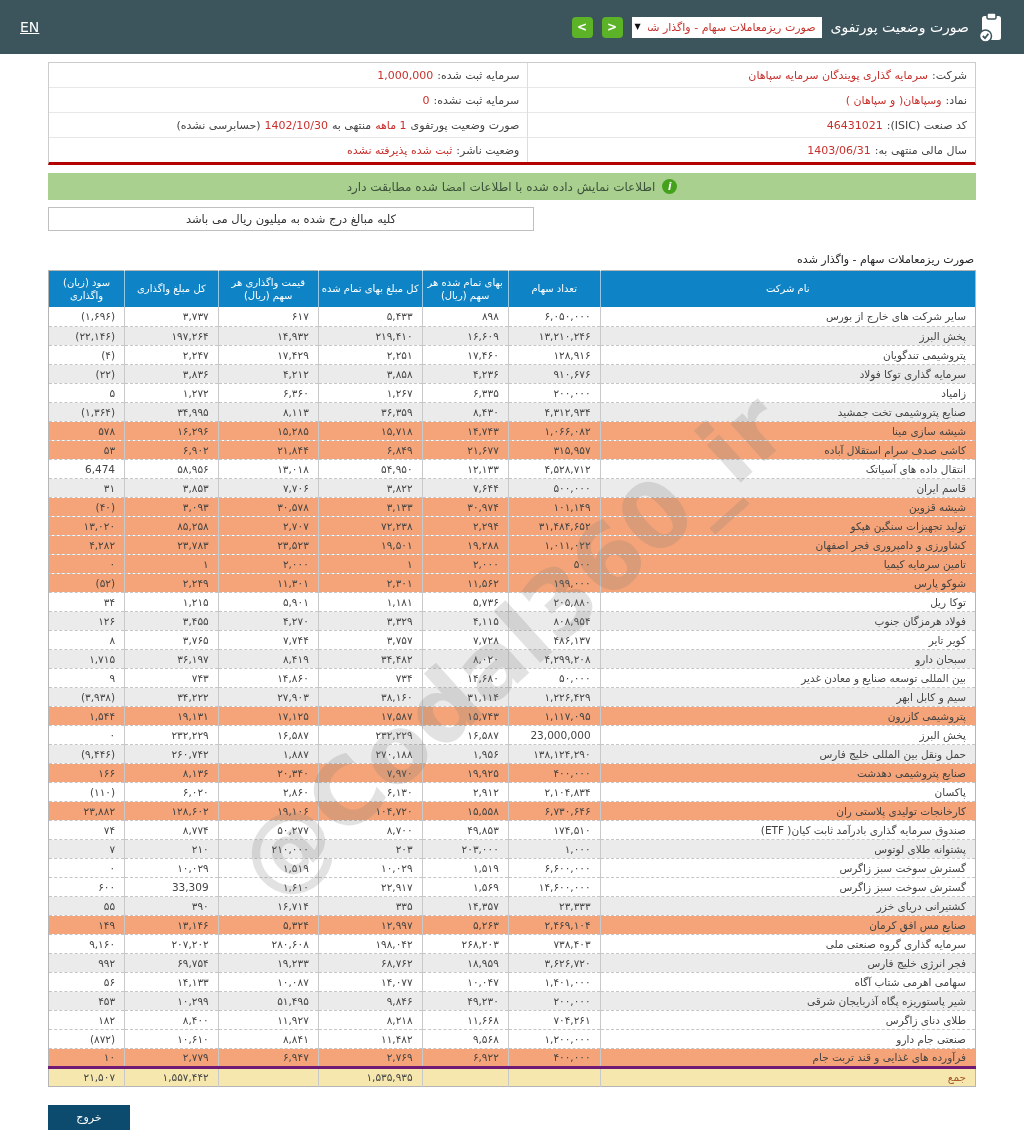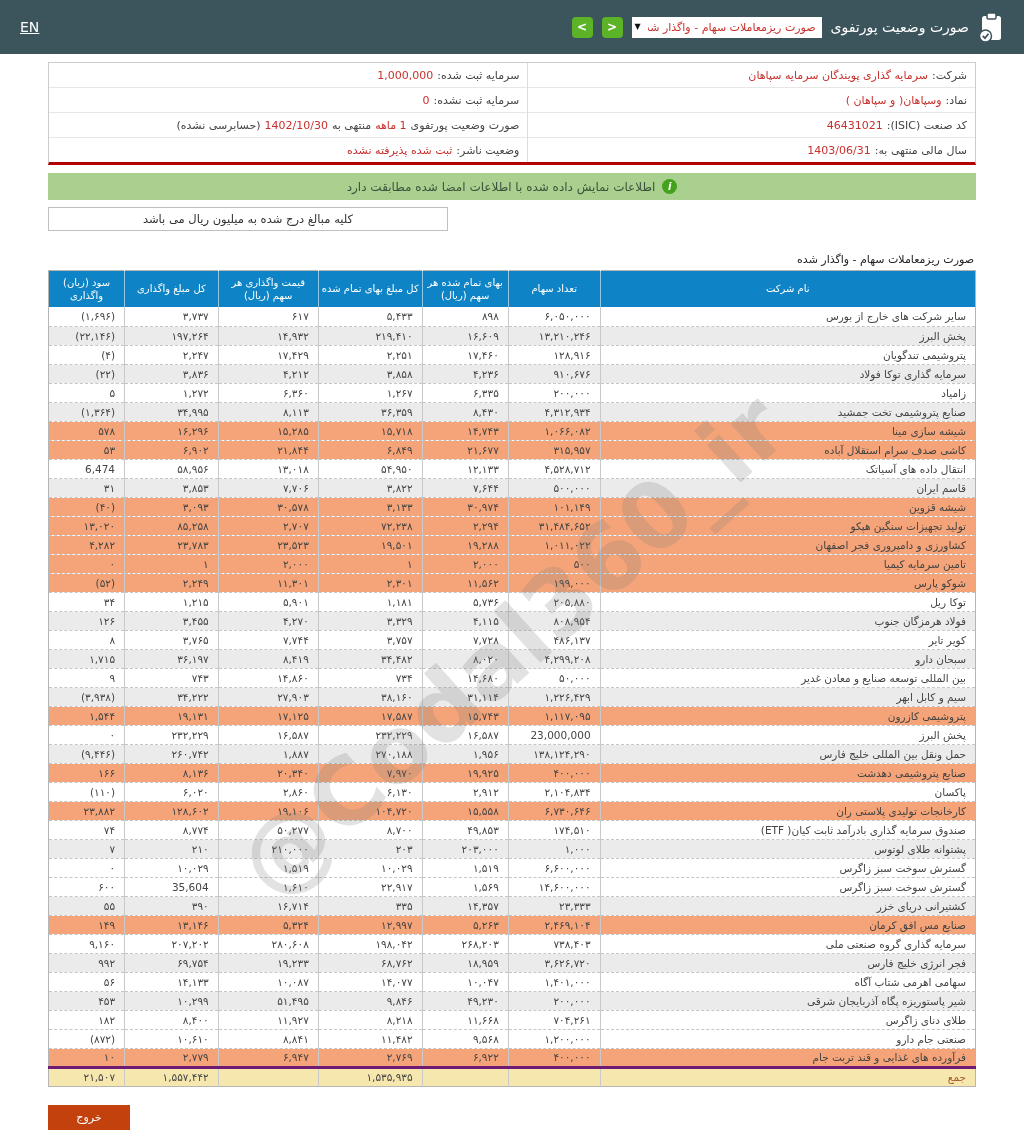--- a/index.html
+++ b/index.html
@@ -32,21 +32,21 @@
     border-bottom:1px solid #e7e7e7;font-size:11px;gap:4px;white-space:nowrap}
   .info-row:last-child{border-bottom:none}
   .lbl{color:#444}
   .red{color:#c9302c}
   .green-bar{margin-top:8px;background:#a9d08e;height:27px;display:flex;align-items:center;
     justify-content:center;gap:7px;font-size:12px;color:#3c523c}
   .info-icon{width:15px;height:15px;border-radius:50%;background:#43a11c;color:#fff;
     font-size:10px;font-weight:bold;display:flex;align-items:center;justify-content:center;
     font-style:italic;flex:0 0 auto}
   .unit-wrap{display:flex;justify-content:flex-end;margin-top:7px}
-  .unit-box{width:400px;height:24px;border:1px solid #c0c0c0;display:flex;align-items:center;
+  .unit-box{width:486px;height:24px;border:1px solid #c0c0c0;display:flex;align-items:center;
     justify-content:center;font-size:11.5px;color:#333;background:#fff;box-sizing:border-box}
   .table-title{margin:22px 2px 4px;font-size:11px;color:#222}
   
   .table-wrap{position:relative}
   table.tx{width:100%;border-collapse:collapse;table-layout:fixed;font-size:10.5px;
     border:1px solid #b5b5b5}
   table.tx thead th{background:#0e84c6;color:#fff;font-weight:normal;font-size:10px;
     padding:3px 2px;border-left:1px solid rgba(255,255,255,.55);height:30px;line-height:1.35}
   table.tx thead th:last-child{border-left:none}
   table.tx tbody td{height:19px;padding:0 9px;border-left:1px solid #c9c9c9;
@@ -58,21 +58,21 @@
   tr.shade-g{background:#ebebeb}
   tr.shade-o{background:#f4a478}
   tr.shade-t{background:#f5e7ae}
   tr.shade-t td{border-bottom:none;border-top:3px solid #701a75;color:#555}
   tr.shade-t td:first-child{color:#a85a28}
   .watermark{position:absolute;top:46%;left:50%;transform:translate(-50%,-50%) rotate(-42deg);
     font-size:92px;font-weight:bold;color:rgba(125,125,125,.22);white-space:nowrap;
     direction:ltr;pointer-events:none;z-index:4}
   
   .footer{display:flex;justify-content:flex-end;margin:18px 0 0;padding-bottom:4px}
-  .exit-btn{background:#c2410c;color:#fff;border:none;font-size:11px;padding:6px 0;width:82px;
+  .exit-btn{background:#0c4a6e;color:#fff;border:none;font-size:11px;padding:6px 0;width:82px;
     text-align:center;cursor:pointer;font-family:inherit}
 </style>
 </head>
 <body>
 
 <header class="topbar">
   <div class="topbar-group">
     <span class="clipboard-icon">
       <svg width="26" height="30" viewBox="0 0 26 30" aria-hidden="true">
         <rect x="4" y="4" width="19" height="24" rx="2.5" fill="#ffffff"></rect>
@@ -439,21 +439,21 @@
             <td class="num">۱,۵۱۹</td>
             <td class="num">۱۰,۰۲۹</td>
             <td class="num">۰</td>
           </tr>
           <tr class="shade-w">
             <td>گسترش سوخت سبز زاگرس</td>
             <td class="num">۱۴,۶۰۰,۰۰۰</td>
             <td class="num">۱,۵۶۹</td>
             <td class="num">۲۲,۹۱۷</td>
             <td class="num">۱,۶۱۰</td>
-            <td class="num">35,604</td>
+            <td class="num">33,309</td>
             <td class="num">۶۰۰</td>
           </tr>
           <tr class="shade-g">
             <td>کشتیرانی دریای خزر</td>
             <td class="num">۲۳,۳۳۳</td>
             <td class="num">۱۴,۳۵۷</td>
             <td class="num">۳۳۵</td>
             <td class="num">۱۶,۷۱۴</td>
             <td class="num">۳۹۰</td>
             <td class="num">۵۵</td>

